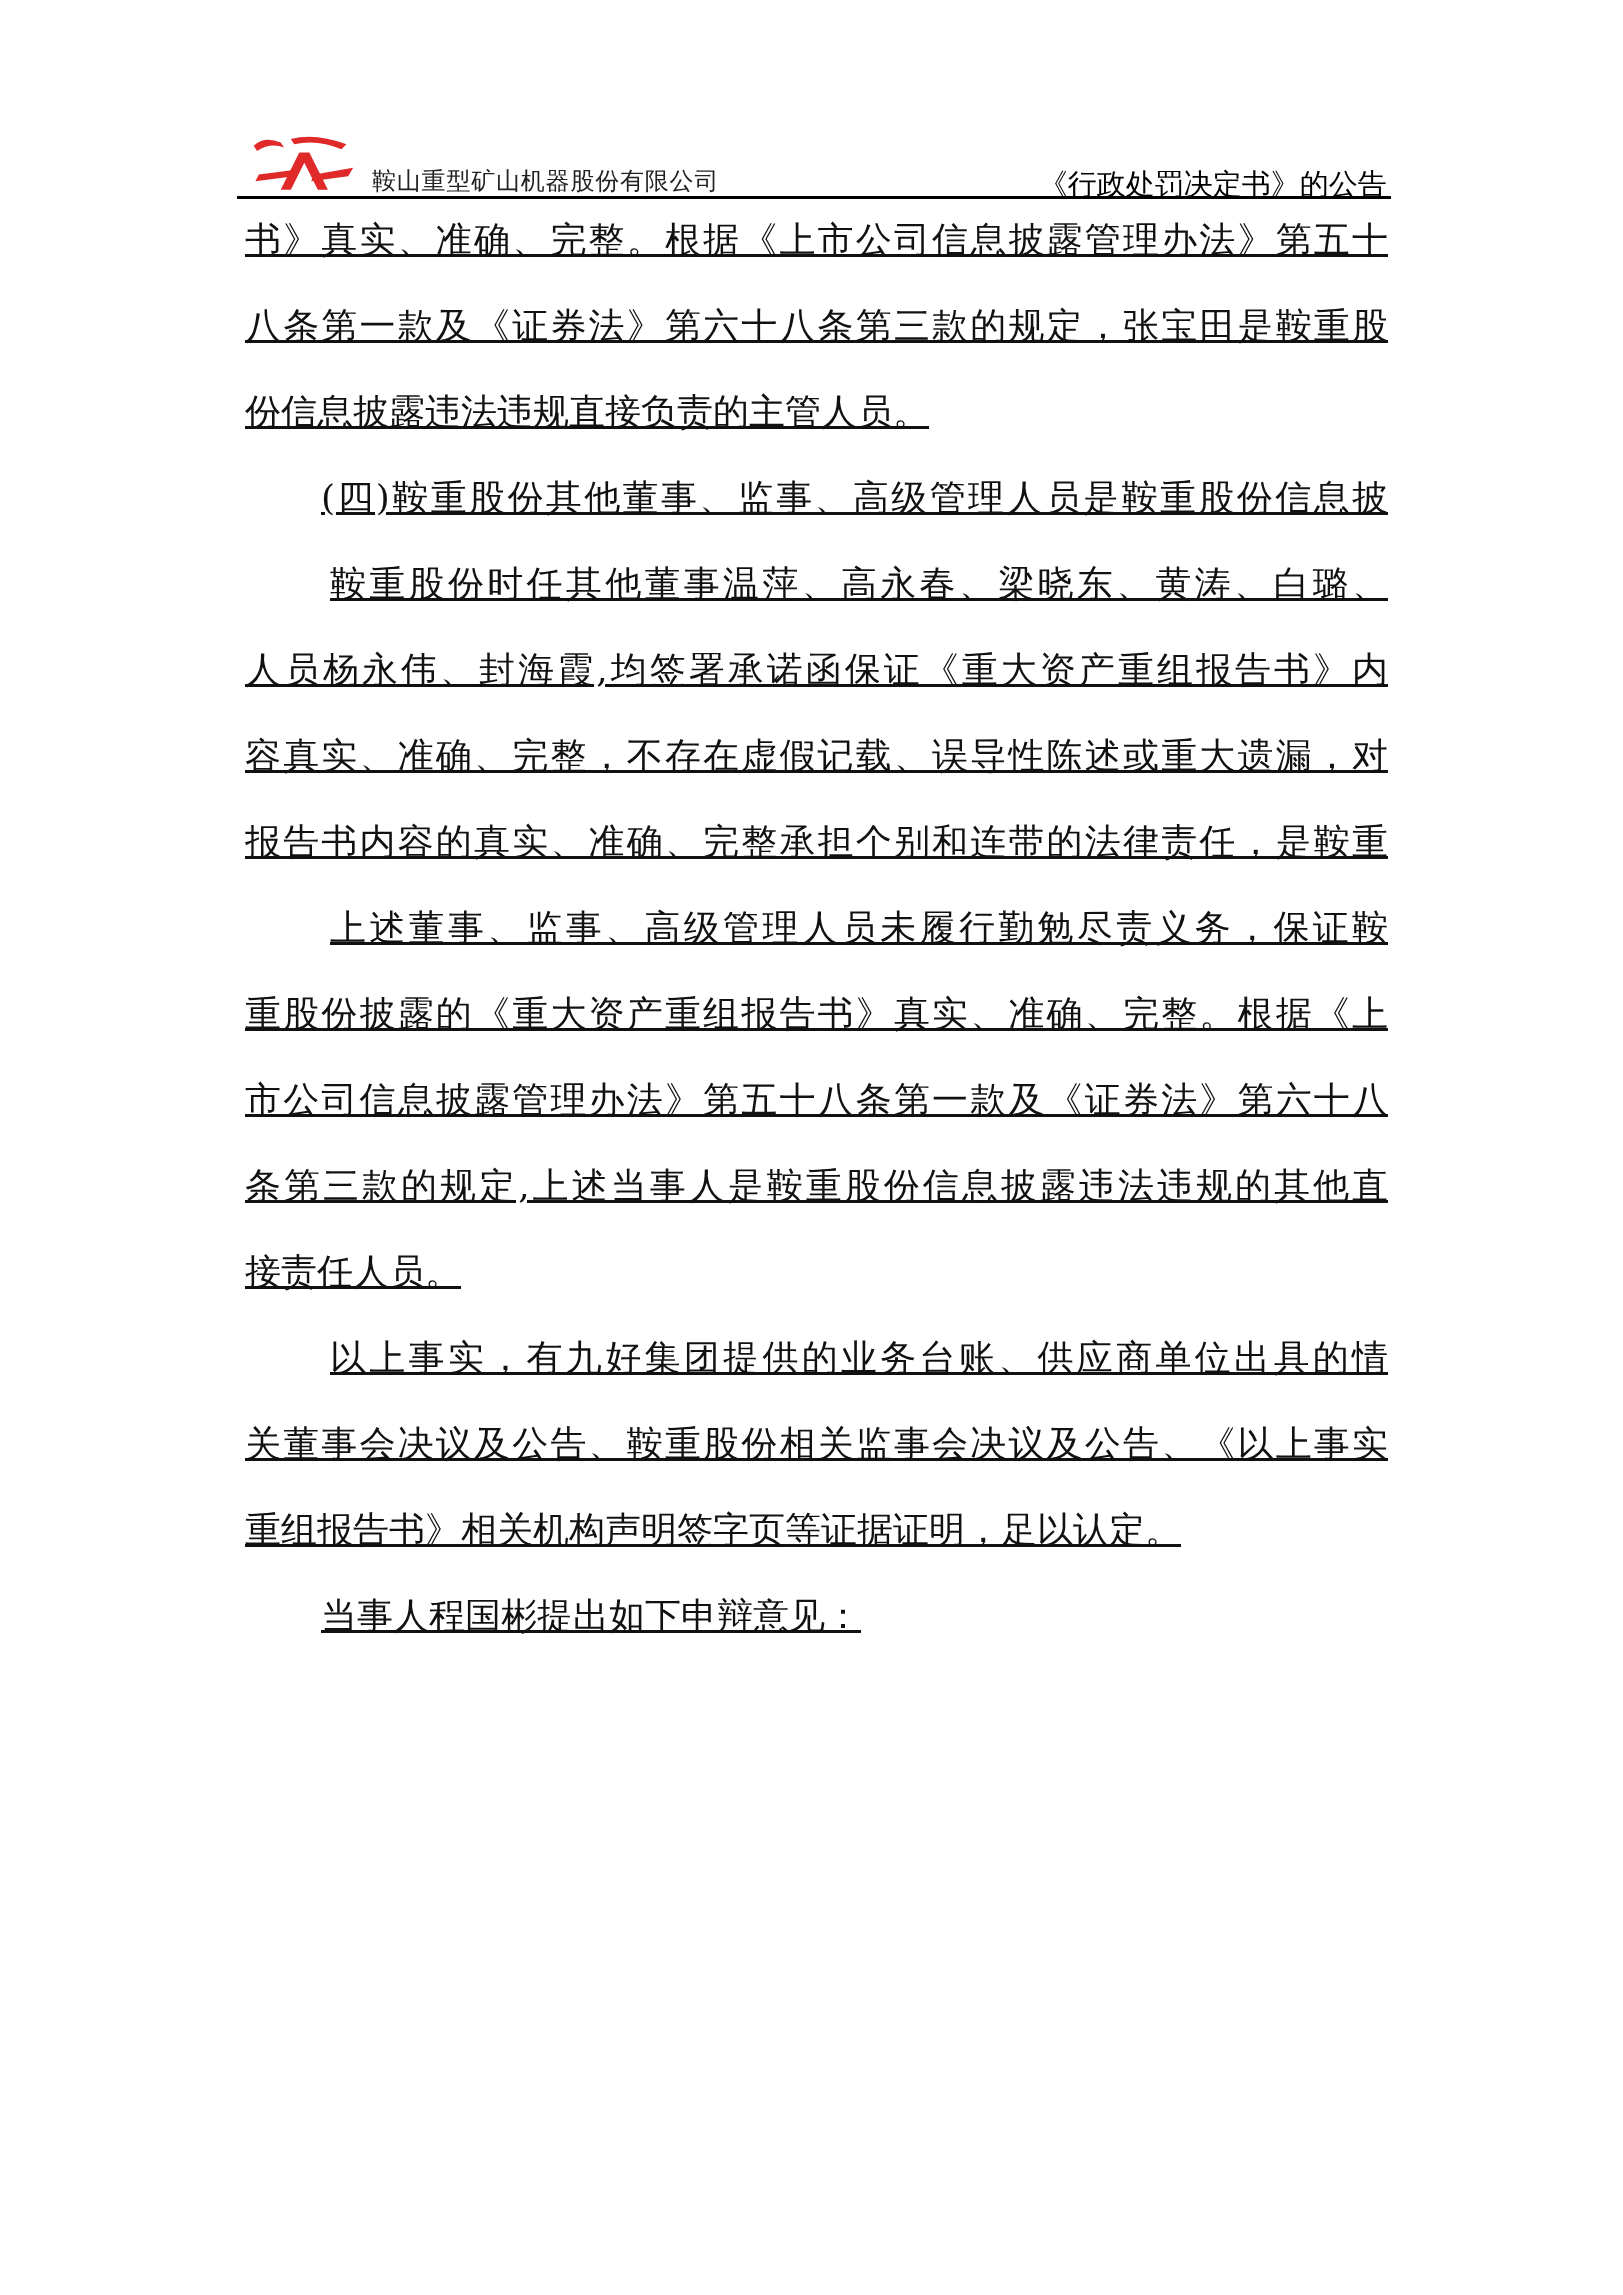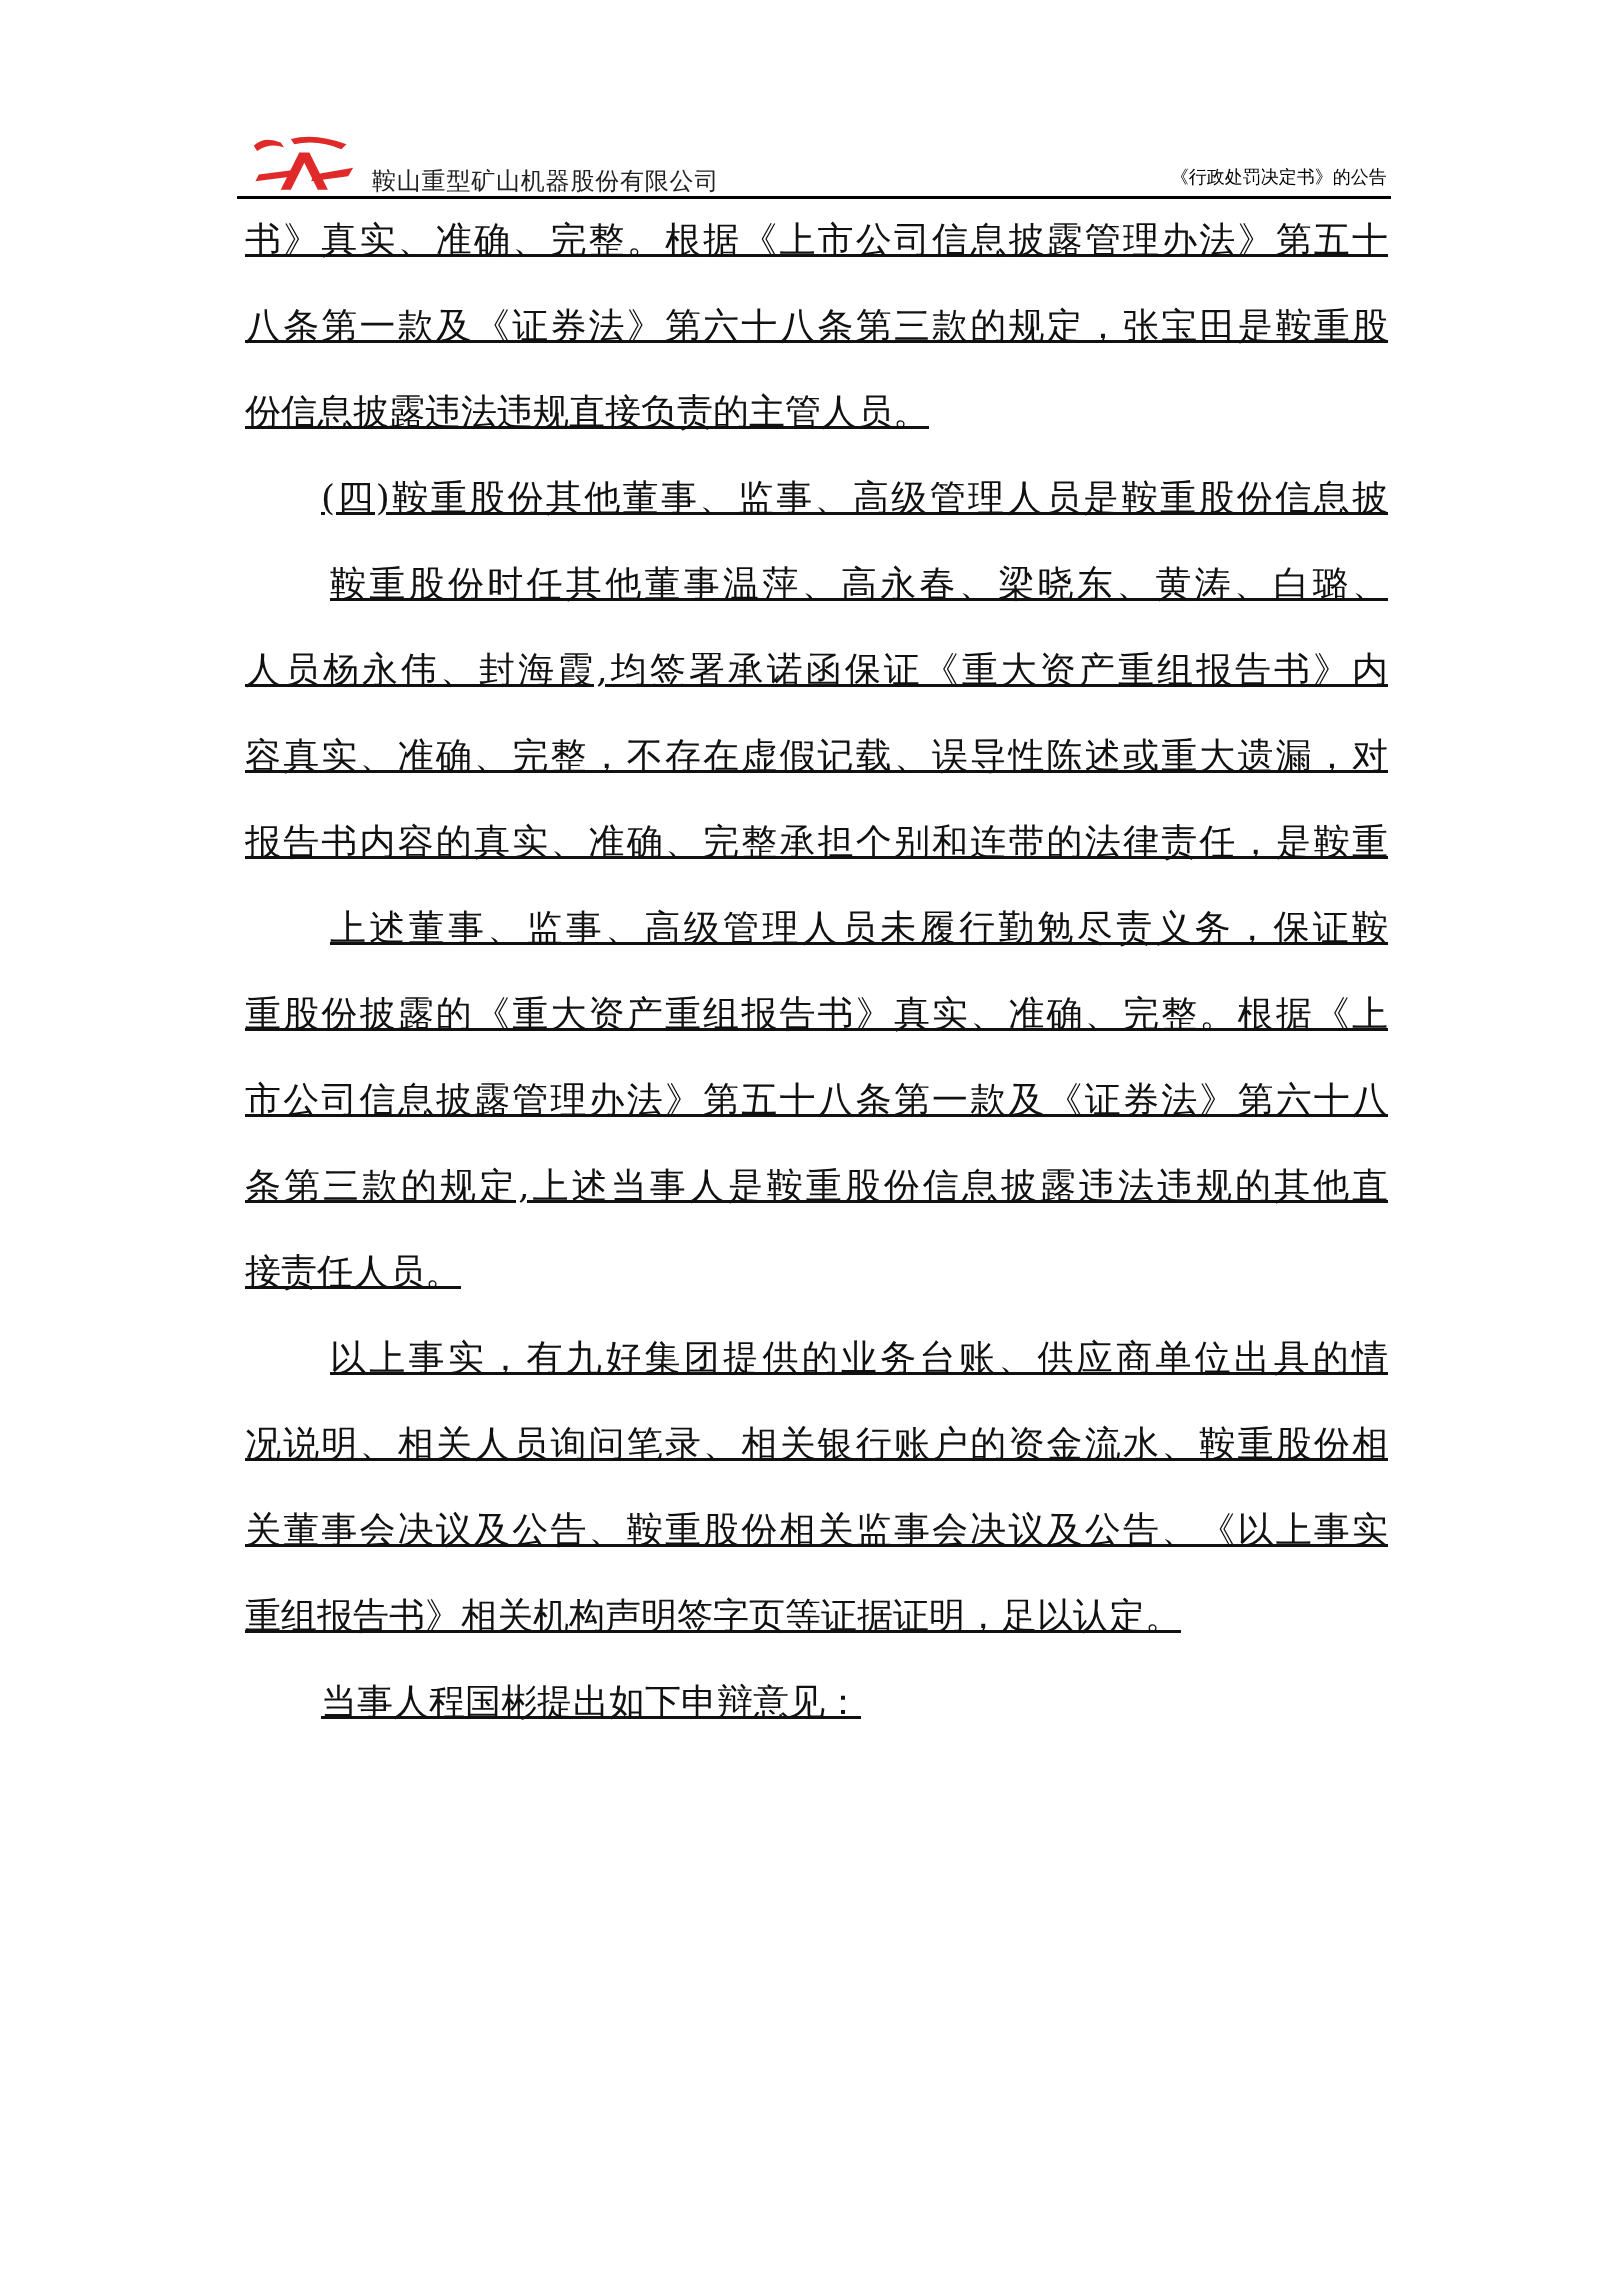--- a/index.html
+++ b/index.html
@@ -2,21 +2,21 @@
 <html style="font-size:13.5px"><head>
 <meta charset="utf-8">
 <style>
   html, body { margin:0; padding:0; background:#ffffff; }
   body { width:1623px; height:2295px; position:relative; overflow:hidden;
          font-family:"DejaVu Serif","Liberation Serif",serif; color:#111; }
   .header { position:absolute; left:237px; top:118px; width:1154px; height:85px; }
   .logo { position:absolute; left:10px; top:8.5px; width:118px; height:68px; }
   .company { position:absolute; left:135px; top:47px; font-size:24px; color:#222;
              font-family:"DejaVu Sans","Liberation Sans",sans-serif; letter-spacing:0.8px; white-space:nowrap; }
-  .doc-title { position:absolute; right:4.2px; top:47px; font-size:18px; color:#000;
+  .doc-title { position:absolute; right:4.2px; top:47px; font-size:29px; color:#000;
                font-family:"DejaVu Sans","Liberation Sans",sans-serif; white-space:nowrap; }
   .rule { position:absolute; left:0; top:78px; width:1154px; height:3.4px; background:#000; }
   .body-text { position:absolute; left:245px; top:210px; width:1143px;text-decoration:underline; }
   .line { height:86px; line-height:59px; font-size:36px; white-space:nowrap;
           text-align:justify; text-align-last:justify; }
   .line.last { text-align-last:left; }
   .line.indent-1 { padding-left:76px; }
   .line.indent-2 { padding-left:85px; }
 </style>
 </head>
@@ -47,18 +47,17 @@
   <div class="line indent-2">鞍重股份时任其他董事温萍、高永春、梁晓东、黄涛、白璐、</div>
   <div class="line">人员杨永伟、封海霞,均签署承诺函保证《重大资产重组报告书》内</div>
   <div class="line">容真实、准确、完整，不存在虚假记载、误导性陈述或重大遗漏，对</div>
   <div class="line">报告书内容的真实、准确、完整承担个别和连带的法律责任，是鞍重</div>
   <div class="line indent-2">上述董事、监事、高级管理人员未履行勤勉尽责义务，保证鞍</div>
   <div class="line">重股份披露的《重大资产重组报告书》真实、准确、完整。根据《上</div>
   <div class="line">市公司信息披露管理办法》第五十八条第一款及《证券法》第六十八</div>
   <div class="line">条第三款的规定,上述当事人是鞍重股份信息披露违法违规的其他直</div>
   <div class="line last">接责任人员。</div>
   <div class="line indent-2">以上事实，有九好集团提供的业务台账、供应商单位出具的情</div>
-  <div class="line">况说明、相关人员询问笔录、相关银行账户的资金流水、鞍重股份相</div>
   <div class="line">关董事会决议及公告、鞍重股份相关监事会决议及公告、《以上事实</div>
   <div class="line last">重组报告书》相关机构声明签字页等证据证明，足以认定。</div>
   <div class="line indent-1 last">当事人程国彬提出如下申辩意见：</div>
 </div>
 
 
 </body></html>

